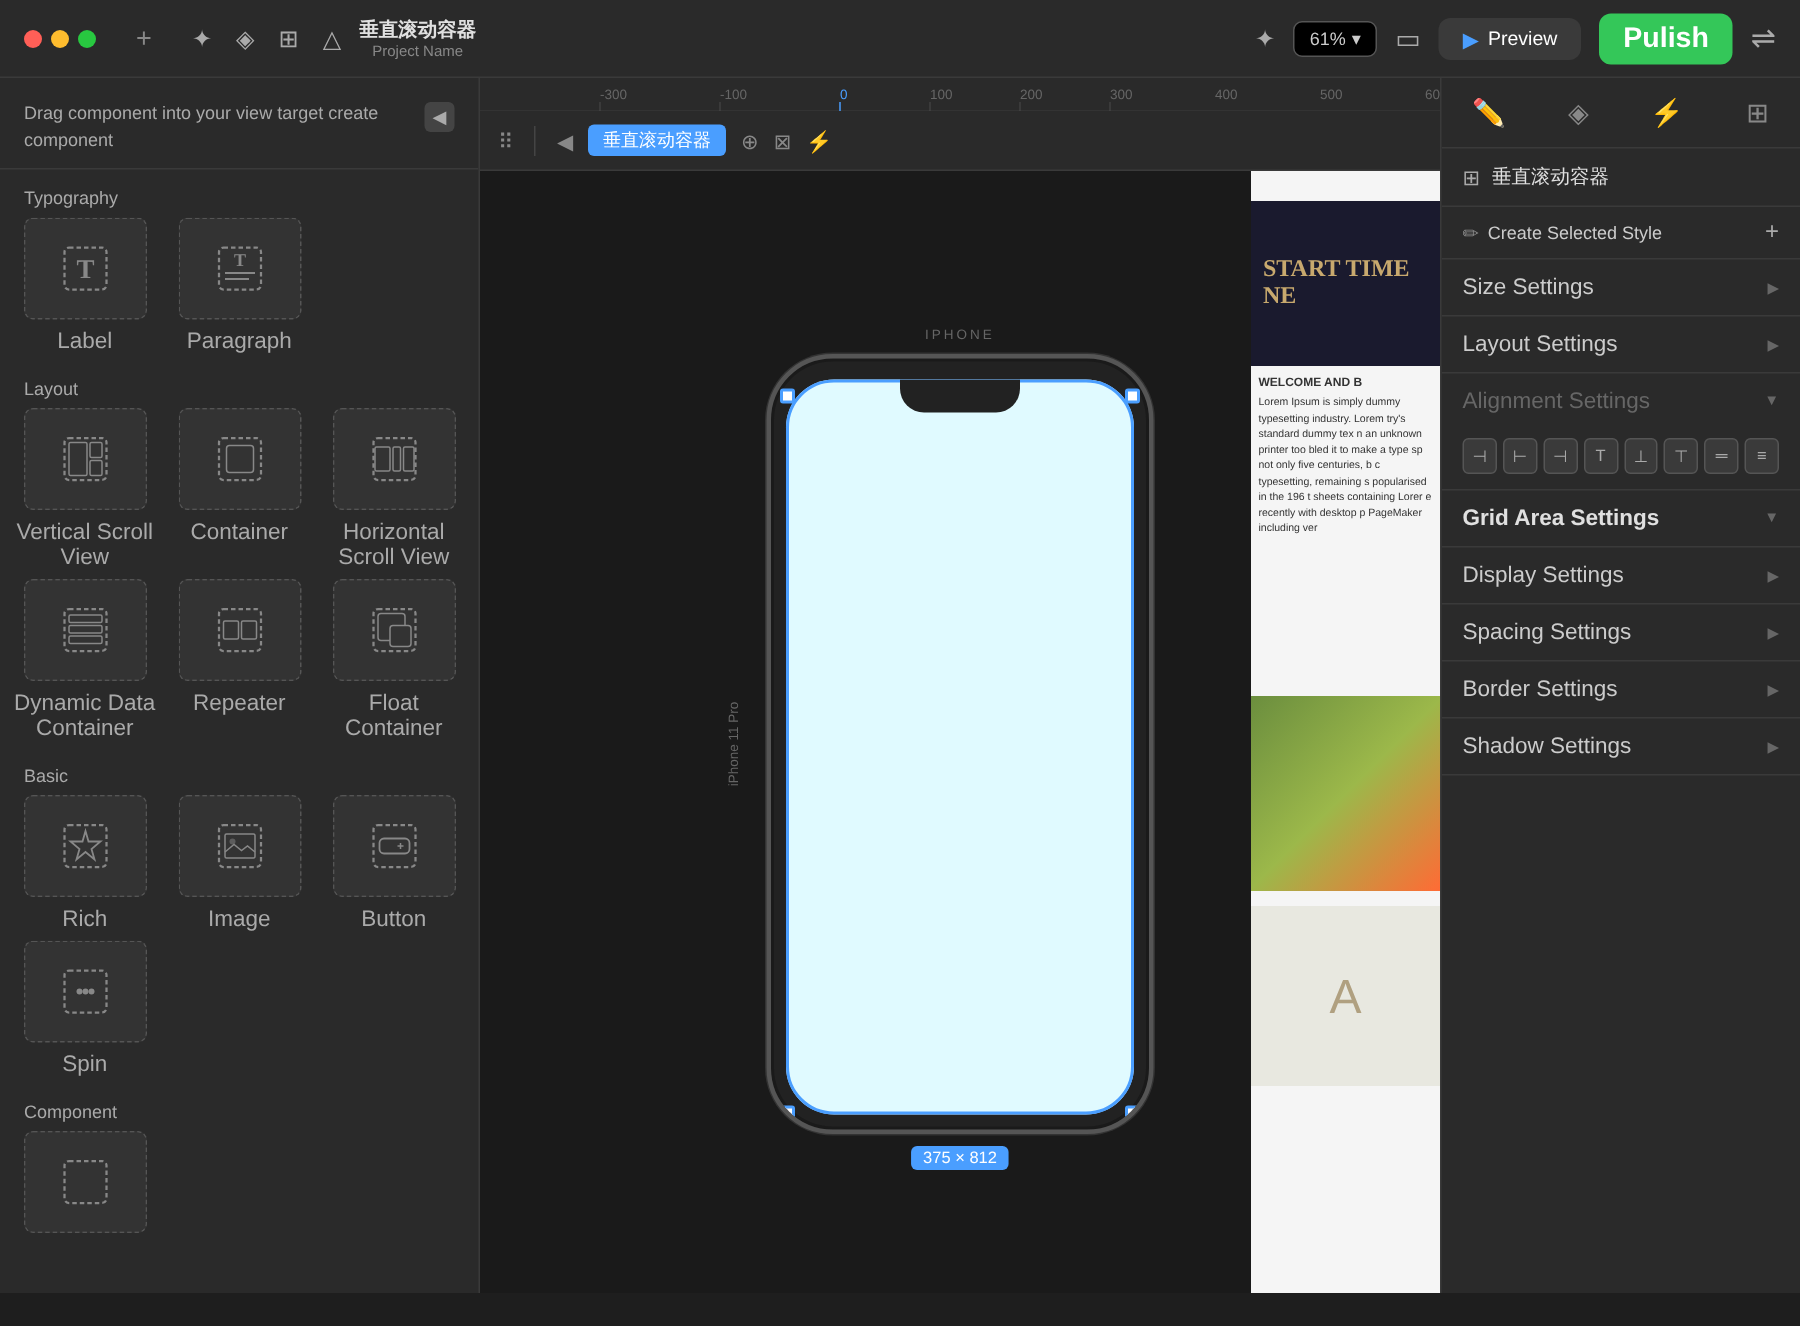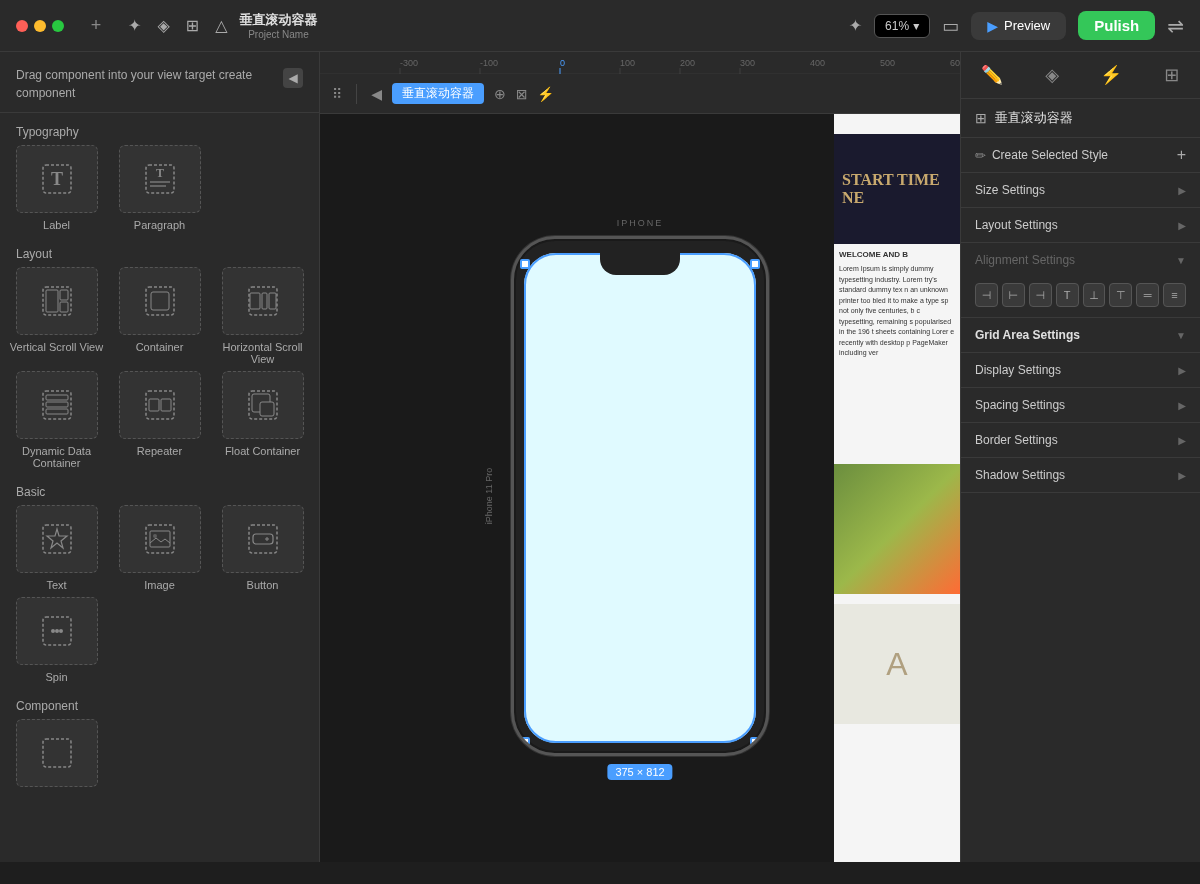--- a/index.html
+++ b/index.html
@@ -24,21 +24,21 @@
     .titlebar-title { display: flex; flex-direction: column; align-items: center; }
     .titlebar-name { color: #e0e0e0; font-size: 13px; font-weight: 600; }
     .titlebar-sub { color: #888; font-size: 10px; }
     .titlebar-icons { display: flex; gap: 16px; align-items: center; margin-left: 8px; }
     .titlebar-icon { color: #aaa; font-size: 16px; cursor: pointer; }
     .titlebar-right { margin-left: auto; display: flex; align-items: center; gap: 12px; }
     .zoom-btn { background: #000000; border: 1px solid #555; border-radius: 6px; color: #ccc; font-size: 12px; padding: 4px 10px; cursor: pointer; display: flex; align-items: center; gap: 4px; }
     .device-icon { color: #aaa; font-size: 18px; cursor: pointer; }
     .preview-btn { background: #3a3a3a; border: none; border-radius: 8px; color: #fff; font-size: 13px; padding: 6px 16px; cursor: pointer; display: flex; align-items: center; gap: 6px; }
     .preview-btn span.play { color: #4a9eff; font-size: 14px; }
-    .publish-btn { background: #34c759; border: none; border-radius: 8px; color: #fff; font-size: 15px; padding: 6px 16px; cursor: pointer; font-weight: 600; }
+    .publish-btn { background: #34c759; border: none; border-radius: 8px; color: #fff; font-size: 19px; padding: 6px 16px; cursor: pointer; font-weight: 600; }
     .settings-btn { color: #aaa; font-size: 20px; cursor: pointer; }
 
     
     .main-layout { display: flex; height: calc(884px - 52px - 22px); }
 
     
     .left-panel {
       width: 320px;
       background: #2a2a2a;
       border-right: 1px solid #3a3a3a;
@@ -73,21 +73,21 @@
       height: 68px;
       border: 1.5px dashed #555;
       border-radius: 6px;
       display: flex;
       align-items: center;
       justify-content: center;
       background: #333;
       font-size: 22px;
       color: #888;
     }
-    .component-label { font-size: 11px; color: #aaa; text-align: center; }
+    .component-label { font-size: 15px; color: #aaa; text-align: center; }
 
     
     .canvas-area { flex: 1; background: #1a1a1a; position: relative; overflow: hidden; }
     .canvas-toolbar {
       height: 40px;
       background: #2a2a2a;
       border-bottom: 1px solid #3a3a3a;
       display: flex;
       align-items: center;
       padding: 0 12px;
@@ -185,21 +185,21 @@
     .settings-section {
       border-bottom: 1px solid #3a3a3a;
     }
     .settings-section-header {
       display: flex;
       align-items: center;
       justify-content: space-between;
       padding: 10px 14px;
       cursor: pointer;
     }
-    .settings-section-title { color: #ccc; font-size: 12px; font-weight: 500; text-align: right; }
+    .settings-section-title { color: #ccc; font-size: 15px; font-weight: 500; text-align: right; }
     .settings-section-title.dim { color: #666; }
     .settings-section-title.active { color: #e0e0e0; font-weight: 600; }
     .settings-chevron { color: #666; font-size: 10px; }
 
     .alignment-row {
       display: flex;
       gap: 4px;
       padding: 6px 14px 10px;
     }
     .align-btn {
@@ -366,21 +366,21 @@
 
       <div class="section-label">Basic</div>
       <div class="components-grid">
         <div class="component-item">
           <div class="component-box">
             <svg width="36" height="36" viewBox="0 0 36 36">
                 <rect x="4" y="4" width="28" height="28" rx="3" fill="none" stroke="#888" stroke-width="1.5" stroke-dasharray="3,2"></rect>
                 <polygon points="18,8 20,15 28,15 22,20 24,27 18,22 12,27 14,20 8,15 16,15" fill="none" stroke="#888" stroke-width="1.2"></polygon>
               </svg>
           </div>
-          <span class="component-label">Text</span>
+          <span class="component-label">Rich</span>
         </div>
         <div class="component-item">
           <div class="component-box">
             <svg width="36" height="36" viewBox="0 0 36 36">
                 <rect x="4" y="4" width="28" height="28" rx="3" fill="none" stroke="#888" stroke-width="1.5" stroke-dasharray="3,2"></rect>
                 <rect x="8" y="10" width="20" height="16" rx="1" fill="none" stroke="#888" stroke-width="1"></rect>
                 <circle cx="13" cy="15" r="2" fill="#888" opacity="0.5"></circle>
                 <polyline points="8,22 14,17 19,21 23,18 28,22" fill="none" stroke="#888" stroke-width="1"></polyline>
               </svg>
           </div>

